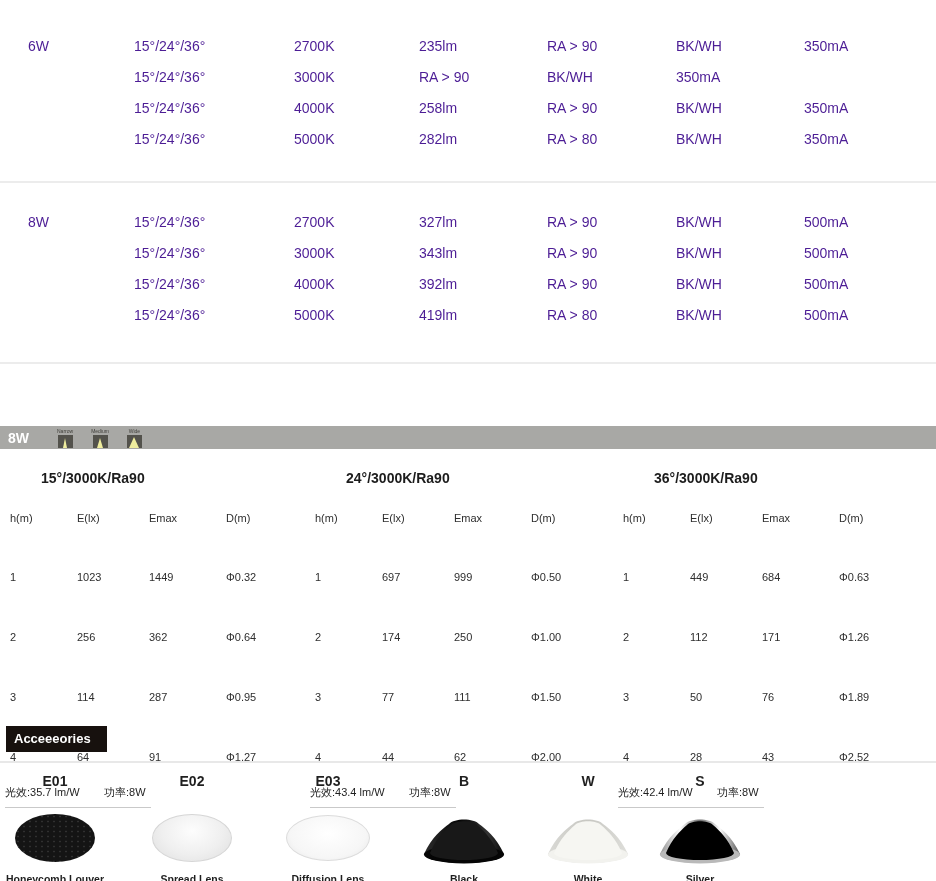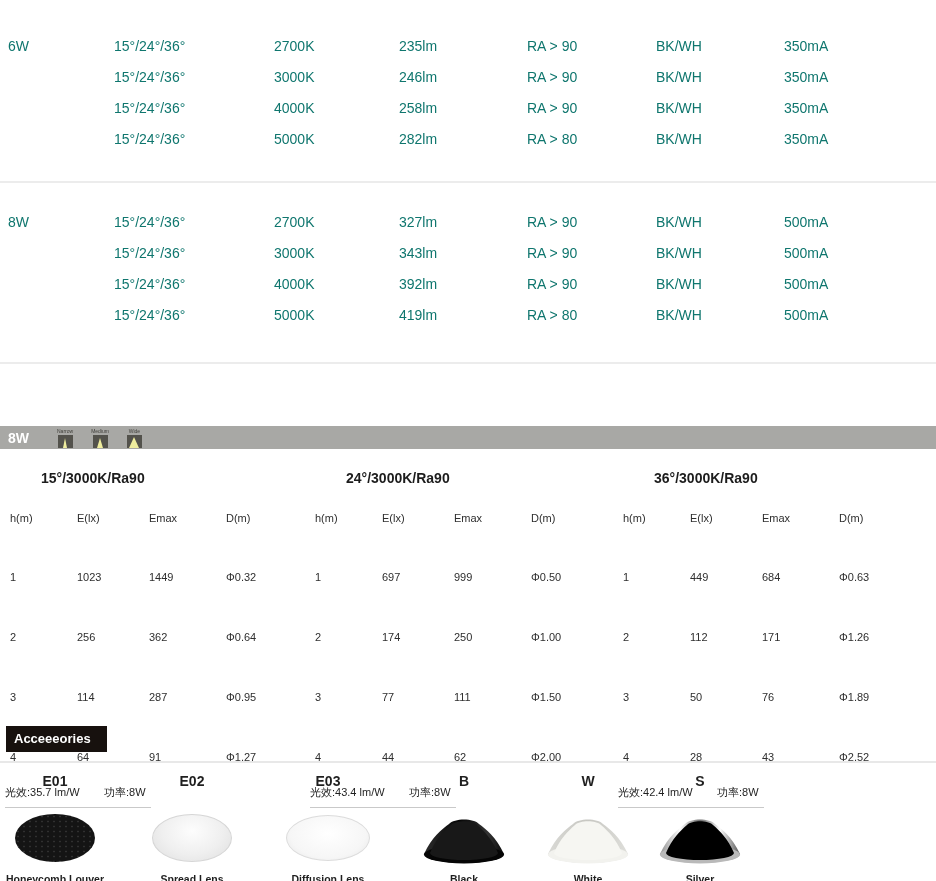--- a/index.html
+++ b/index.html
@@ -4,21 +4,21 @@
 <style>
   html,body{margin:0;padding:0;background:#fff;}
   .page{position:relative;width:936px;height:881px;background:#fff;overflow:hidden;
         font-family:"Liberation Sans","DejaVu Sans",sans-serif;color:#4c4c4c;}
 
   
   .spec-header{display:grid;grid-template-columns:106px 160px 125px 128px 129px 128px 1fr;
 fz    background:#74746e;color:#fff;height:23px;align-items:center;padding-left:14px;
     font-size:12px;font-weight:bold;letter-spacing:1px;}
   .spec-row{display:grid;grid-template-columns:106px 160px 125px 128px 129px 128px 1fr;
-    padding-left:8px;height:31px;line-height:31px;font-size:14px;color:#0f766e;}
+    padding-left:28px;height:31px;line-height:31px;font-size:14px;color:#4c1d95;}
   .spec-group1{padding-top:8px;}
   .spec-group2{padding-top:24px;}
   .spec-divider{height:2px;background:#ececec;margin-top:26px;}
   .spec-divider2{height:2px;background:#ececec;margin-top:31px;}
 
   
   .power-bar{margin-top:62px;height:23px;background:#a8a8a5;display:flex;align-items:flex-end;
     padding-left:8px;box-sizing:border-box;}
   .power-bar .bar-label{color:#fff;font-size:14px;font-weight:bold;line-height:22px;margin-right:28px;}
   .beam-group{display:flex;flex-direction:column;align-items:center;margin-right:18px;padding-bottom:1px;}
@@ -83,21 +83,20 @@
           <div>2700K</div>
           <div>235lm</div>
           <div>RA &gt; 90</div>
           <div>BK/WH</div>
           <div>350mA</div>
         </div>
         <div class="spec-row">
           <div></div>
           <div>15°/24°/36°</div>
           <div>3000K</div>
-          <div>246lm</div>
           <div>RA &gt; 90</div>
           <div>BK/WH</div>
           <div>350mA</div>
         </div>
         <div class="spec-row">
           <div></div>
           <div>15°/24°/36°</div>
           <div>4000K</div>
           <div>258lm</div>
           <div>RA &gt; 90</div>

